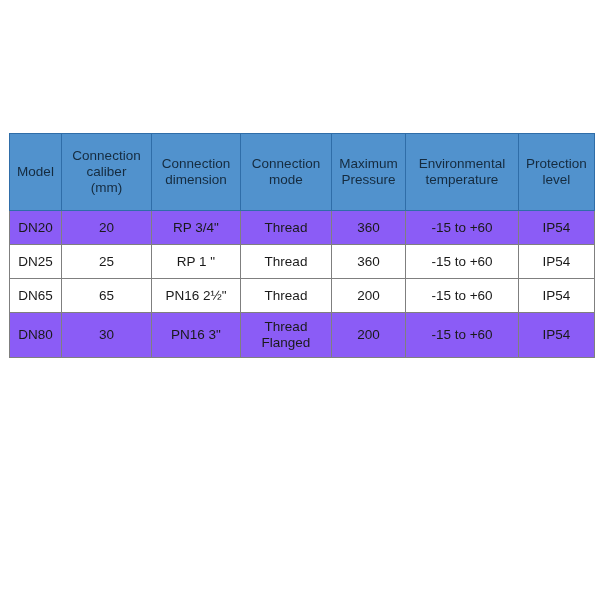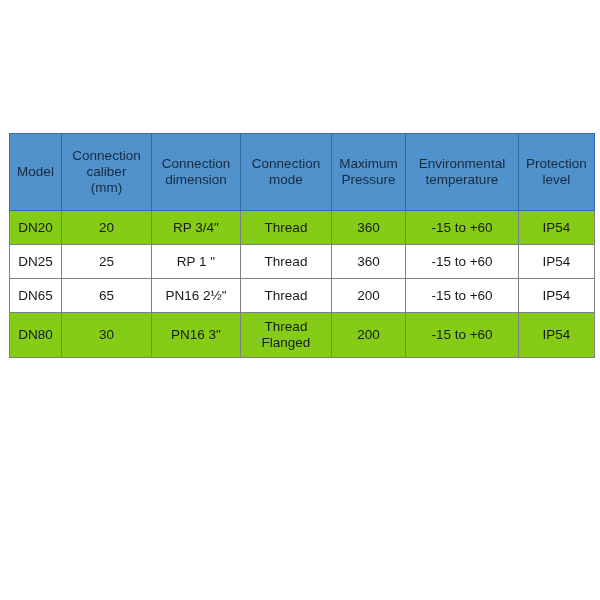--- a/index.html
+++ b/index.html
@@ -51,21 +51,21 @@
   
   table.spec-table tbody td {
     font-size: 13.5px;
     font-weight: 400;
     color: #1a1a1a;
     height: 29px;
     background: #ffffff;
   }
 
   table.spec-table tbody tr.shaded td {
-    background: #84cc16;
+    background: #8b5cf6;
   }
 
   table.spec-table tbody tr.tall td {
     height: 40px;
   }
 
   
   col.c-model    { width: 52px; }
   col.c-caliber  { width: 90px; }
   col.c-dim      { width: 89px; }

